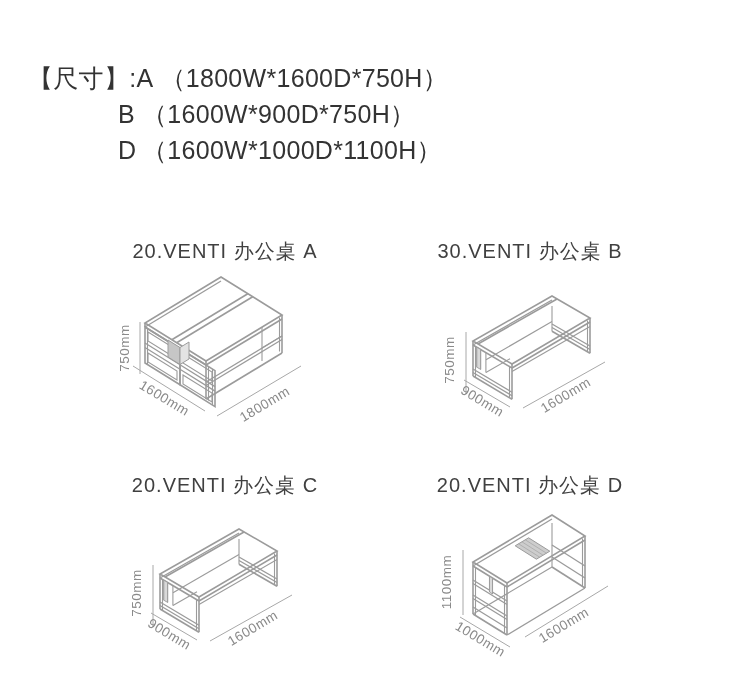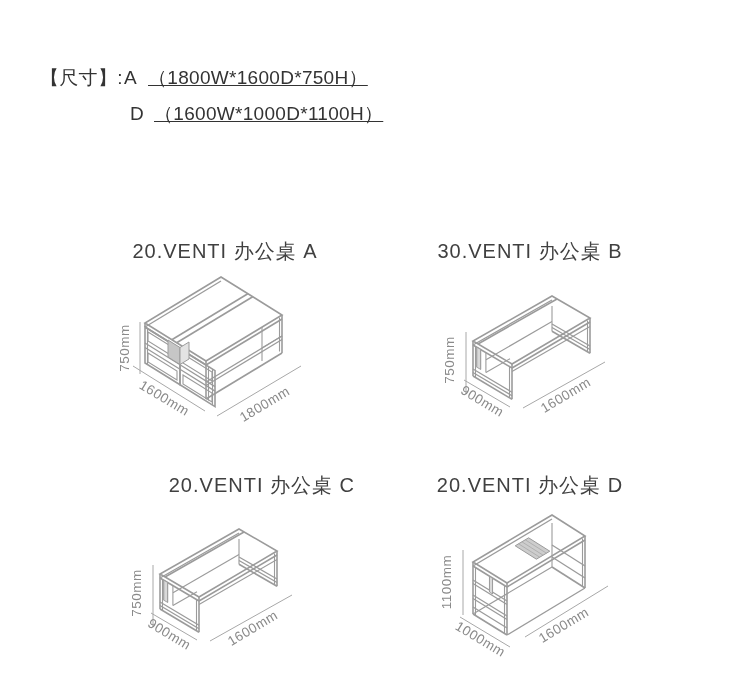--- a/index.html
+++ b/index.html
@@ -2,23 +2,23 @@
 <html style="--spec_text: #333333; --title_text: #404040; --line: #9b9b9b; --dim_line: #a8a8a8; --dim_text: #8a8a8a; --fill_dark: #c6c6c6; --fill_light: #e3e3e3; --fill_slot: #d9d9d9; --fill_hatch: #cdcdcd;"><head>
 <meta charset="utf-8">
 <style>
   html,body{margin:0;padding:0;background:#ffffff;}
   body{
     width:750px;height:694px;position:relative;overflow:hidden;
     font-family:"Liberation Sans","DejaVu Sans",sans-serif;
   }
   
   .spec{
-    position:absolute;left:40px;top:60px;
-    font-size:19px;line-height:36px;color:var(--spec_text);
-    letter-spacing:0.3px;white-space:nowrap;text-decoration:underline;
+    position:absolute;left:28px;top:60px;
+    font-size:25px;line-height:36px;color:var(--spec_text);
+    letter-spacing:0.3px;white-space:nowrap;
   }
   .spec-row{height:36px;}
   .spec-row.cont{padding-left:90px;}
   .spec-label{display:inline-block;min-width:84px;}
   .spec-letter{display:inline-block;min-width:24px;}
   
   .fig-title{
     position:absolute;width:260px;text-align:center;
     font-size:20px;letter-spacing:1px;color:var(--title_text);
   }
@@ -40,27 +40,30 @@
   }
 </style>
 </head>
 <body>
 
 <div class="spec">
   <div class="spec-row">
     <span class="spec-label">【尺寸】:</span><span class="spec-letter">A</span><span>（1800W*1600D*750H）</span>
   </div>
   <div class="spec-row cont">
+    <span class="spec-letter">B</span><span>（1600W*900D*750H）</span>
+  </div>
+  <div class="spec-row cont">
     <span class="spec-letter">D</span><span>（1600W*1000D*1100H）</span>
   </div>
 </div>
 
 <div class="fig-title" style="left:95px;top:238px;">20.VENTI 办公桌 A</div>
 <div class="fig-title" style="left:400px;top:238px;">30.VENTI 办公桌 B</div>
-<div class="fig-title" style="left:95px;top:472px;text-align:right;">20.VENTI 办公桌 C</div>
+<div class="fig-title" style="left:95px;top:472px;">20.VENTI 办公桌 C</div>
 <div class="fig-title" style="left:400px;top:472px;">20.VENTI 办公桌 D</div>
 
 <svg class="drawing" style="left:115px;top:268px;" width="220" height="170" viewBox="0 0 220 170">
 
   <polygon points="106,9 167,47 91,93 30,55"></polygon>
   <line x1="30" y1="55" x2="30" y2="59"></line>
     <line x1="91" y1="93" x2="91" y2="97"></line>
     <line x1="167" y1="47" x2="167" y2="51"></line>
   <line x1="30" y1="59" x2="91" y2="97"></line>
     <line x1="91" y1="97" x2="167" y2="51"></line>

